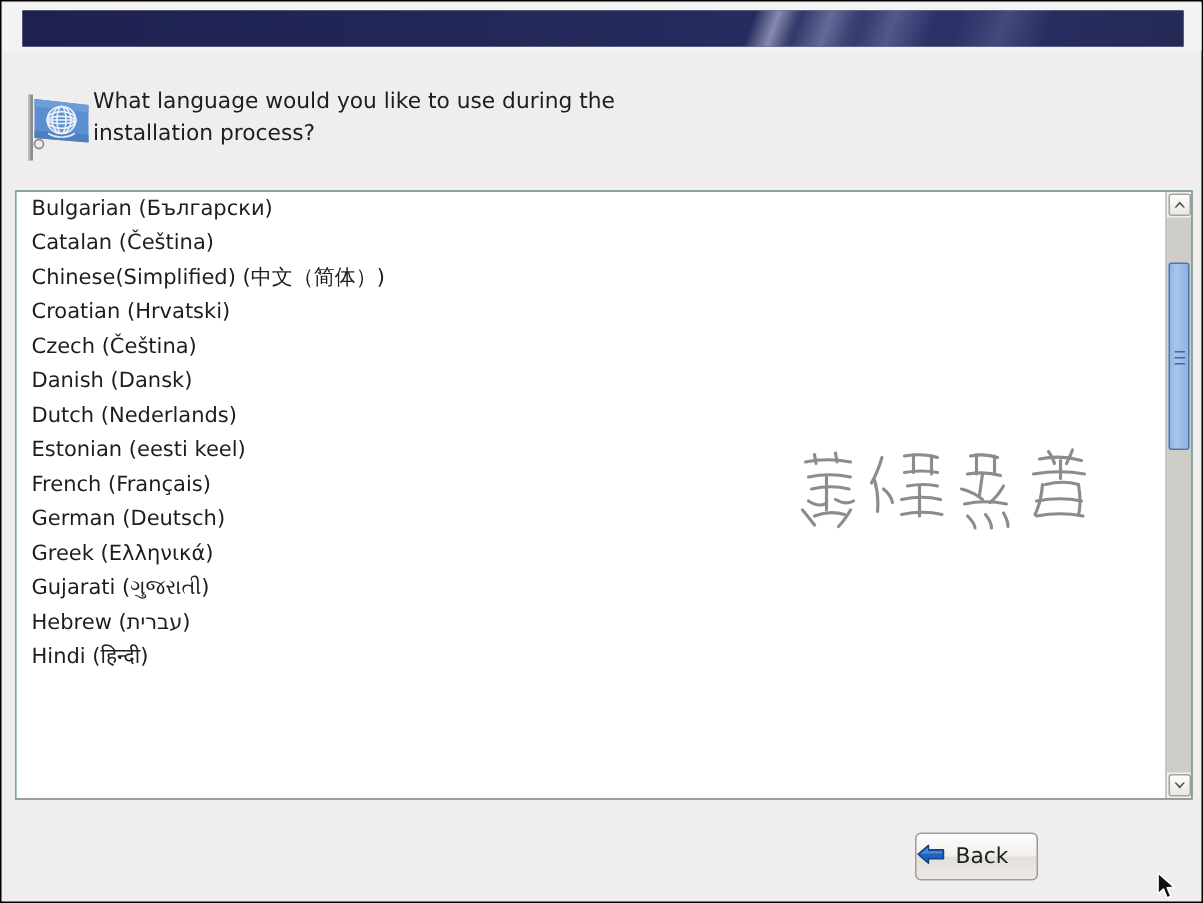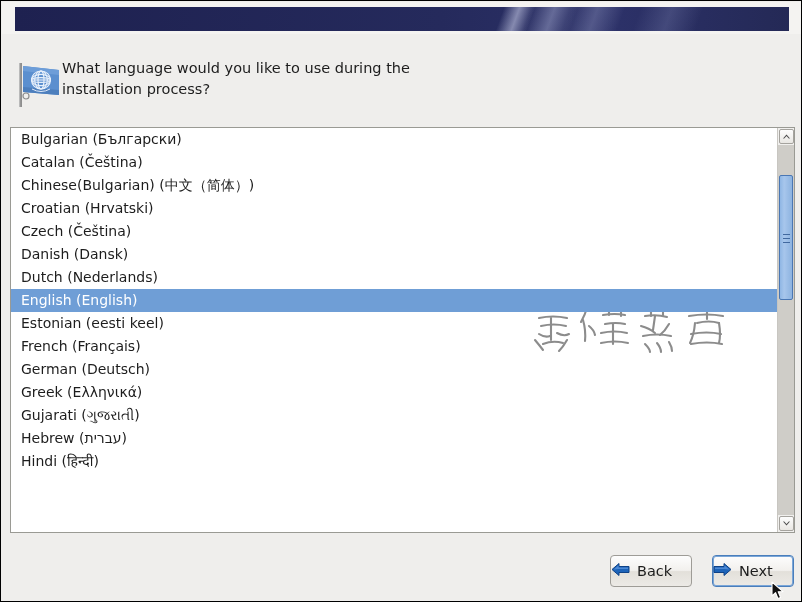--- a/index.html
+++ b/index.html
@@ -311,26 +311,25 @@
             <path d="M188 27 q2 12 0 20"></path>
             <path d="M160 38 q16 -3 30 0"></path>
             <path d="M160 48 q16 -3 31 0"></path>
           </g>
         </svg>
       </div>
 
       <div id="list">
           <div class="list-row">Bulgarian (Български)</div>
           <div class="list-row">Catalan (Čeština)</div>
-          <div class="list-row">Chinese(Bulgarian) (中文（简体）)</div>
+          <div class="list-row">Chinese(Simplified) (中文（简体）)</div>
           <div class="list-row">Croatian (Hrvatski)</div>
           <div class="list-row">Czech (Čeština)</div>
           <div class="list-row">Danish (Dansk)</div>
           <div class="list-row">Dutch (Nederlands)</div>
-          <div class="list-row selected">English (English)</div>
           <div class="list-row">Estonian (eesti keel)</div>
           <div class="list-row">French (Français)</div>
           <div class="list-row">German (Deutsch)</div>
           <div class="list-row">Greek (Ελληνικά)</div>
           <div class="list-row">Gujarati (ગુજરાતી)</div>
           <div class="list-row">Hebrew (עברית)</div>
           <div class="list-row">Hindi (हिन्दी)</div>
         </div>
     </div>
 
@@ -360,29 +359,20 @@
     <div class="btn" id="btn-back">
       <span>
         <svg width="19" height="15" viewBox="0 0 19 15">
           <path d="M1 7.5 L8 1.5 L8 4.5 L18 4.5 L18 10.5 L8 10.5 L8 13.5 Z" fill="#1d63b8" stroke="#0f4286" stroke-width="1" stroke-linejoin="round"></path>
           <path d="M2.6 7.5 L7.6 3.2 L7.6 5.5 L17 5.5 L17 7 L7.6 7 Z" fill="#5e96dd" opacity="0.75"></path>
         </svg>
       </span>
       <span class="btn-label">Back</span>
     </div>
 
-    <div class="btn" id="btn-next">
-      <span>
-        <svg width="19" height="15" viewBox="0 0 19 15">
-          <path d="M18 7.5 L11 1.5 L11 4.5 L1 4.5 L1 10.5 L11 10.5 L11 13.5 Z" fill="#1d63b8" stroke="#0f4286" stroke-width="1" stroke-linejoin="round"></path>
-          <path d="M16.4 7.5 L11.4 3.2 L11.4 5.5 L2 5.5 L2 7 L11.4 7 Z" fill="#5e96dd" opacity="0.75"></path>
-        </svg>
-      </span>
-      <span class="btn-label">Next</span>
-    </div>
   </div>
 
   <div id="cursor">
     <svg width="14" height="20" viewBox="0 0 14 20">
       <path d="M1 1 L1 15 L4.6 11.7 L7 17.6 L9.6 16.5 L7.2 10.8 L12 10.6 Z" fill="#111111" stroke="#ffffff" stroke-width="1.1" stroke-linejoin="round"></path>
     </svg>
   </div>
 
 </div>
 

